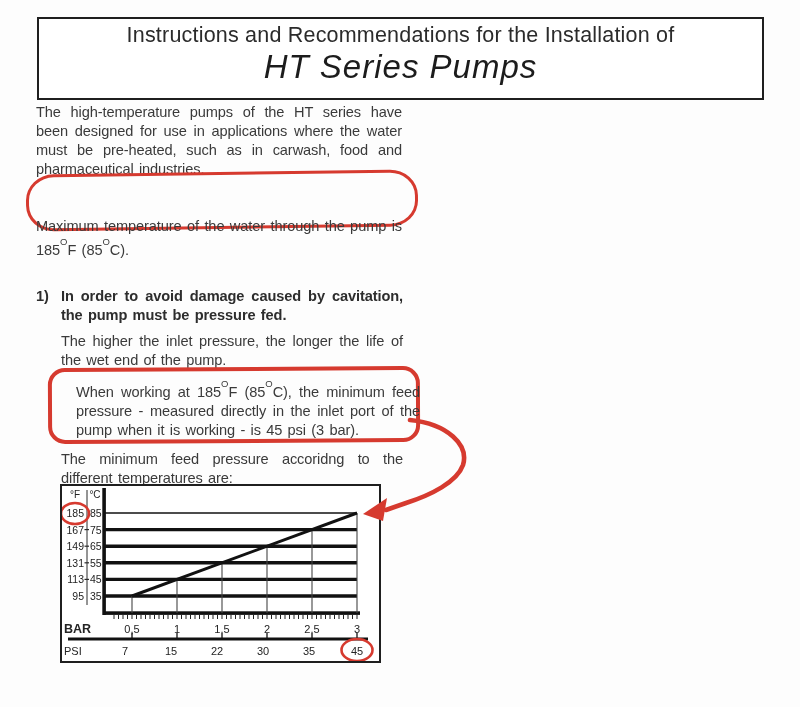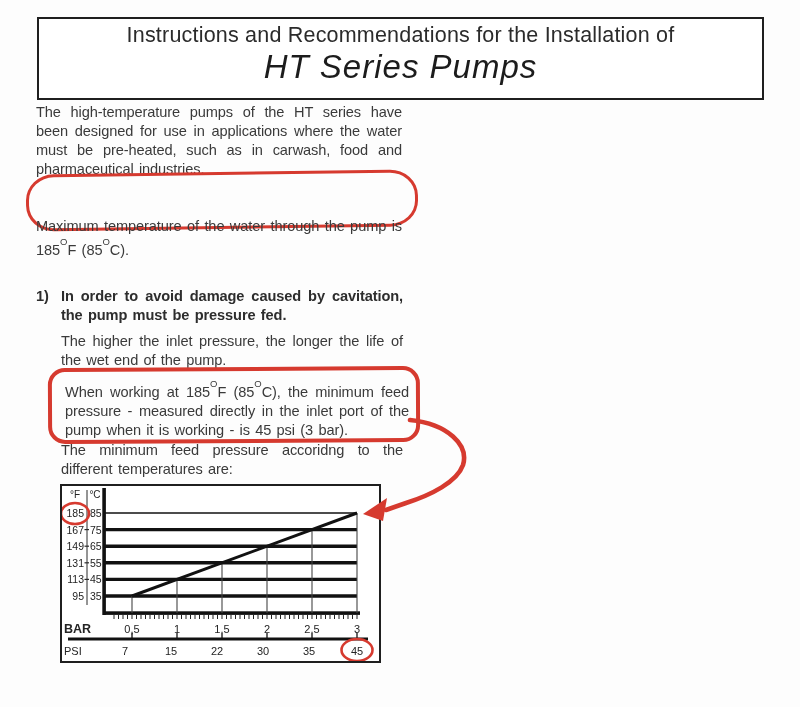--- a/index.html
+++ b/index.html
@@ -64,25 +64,25 @@
   </div>
 
 
   <div class="para bold" style="left:36px; top:287px; width:26px; text-align:left;">1)</div>
   <div class="para" style="left:61px; top:332px; width:342px;">The higher the inlet pressure, the longer the life of the wet end of the pump.</div>
 
   <div class="para bold" style="left:61px; top:287px; width:342px;">In order to avoid damage caused by cavitation, the pump must be pressure fed.</div>
 
   <div class="red-box"></div>
 
-  <div class="para" style="left:65px; top:378px; width:344px;">
+  <div class="para" style="left:76px; top:378px; width:344px;">
     <span>When working at 185</span><sup class="o">O</sup><span>F (85</span><sup class="o">O</sup><span>C), the minimum feed pressure - measured directly in the inlet port of the pump when it is working - is 45 psi (3 bar).</span>
   </div>
 
-  <div class="para" style="left:61px; top:441px; width:342px;">The minimum feed pressure accoridng to the different temperatures are:</div>
+  <div class="para" style="left:61px; top:450px; width:342px;">The minimum feed pressure accoridng to the different temperatures are:</div>
 
   <div class="chart-frame">
     <svg viewBox="0 0 317 175">
 
       <text x="13" y="12" font-size="10" text-anchor="middle">°F</text>
       <text x="33" y="12" font-size="10" text-anchor="middle">°C</text>
       <line x1="25" y1="4" x2="25" y2="119" stroke="#2a2a2a" stroke-width="1"></line>
 
       <text x="22" y="31" font-size="10.5" text-anchor="end">185</text>
       <text x="22" y="47.6" font-size="10.5" text-anchor="end">167</text>

